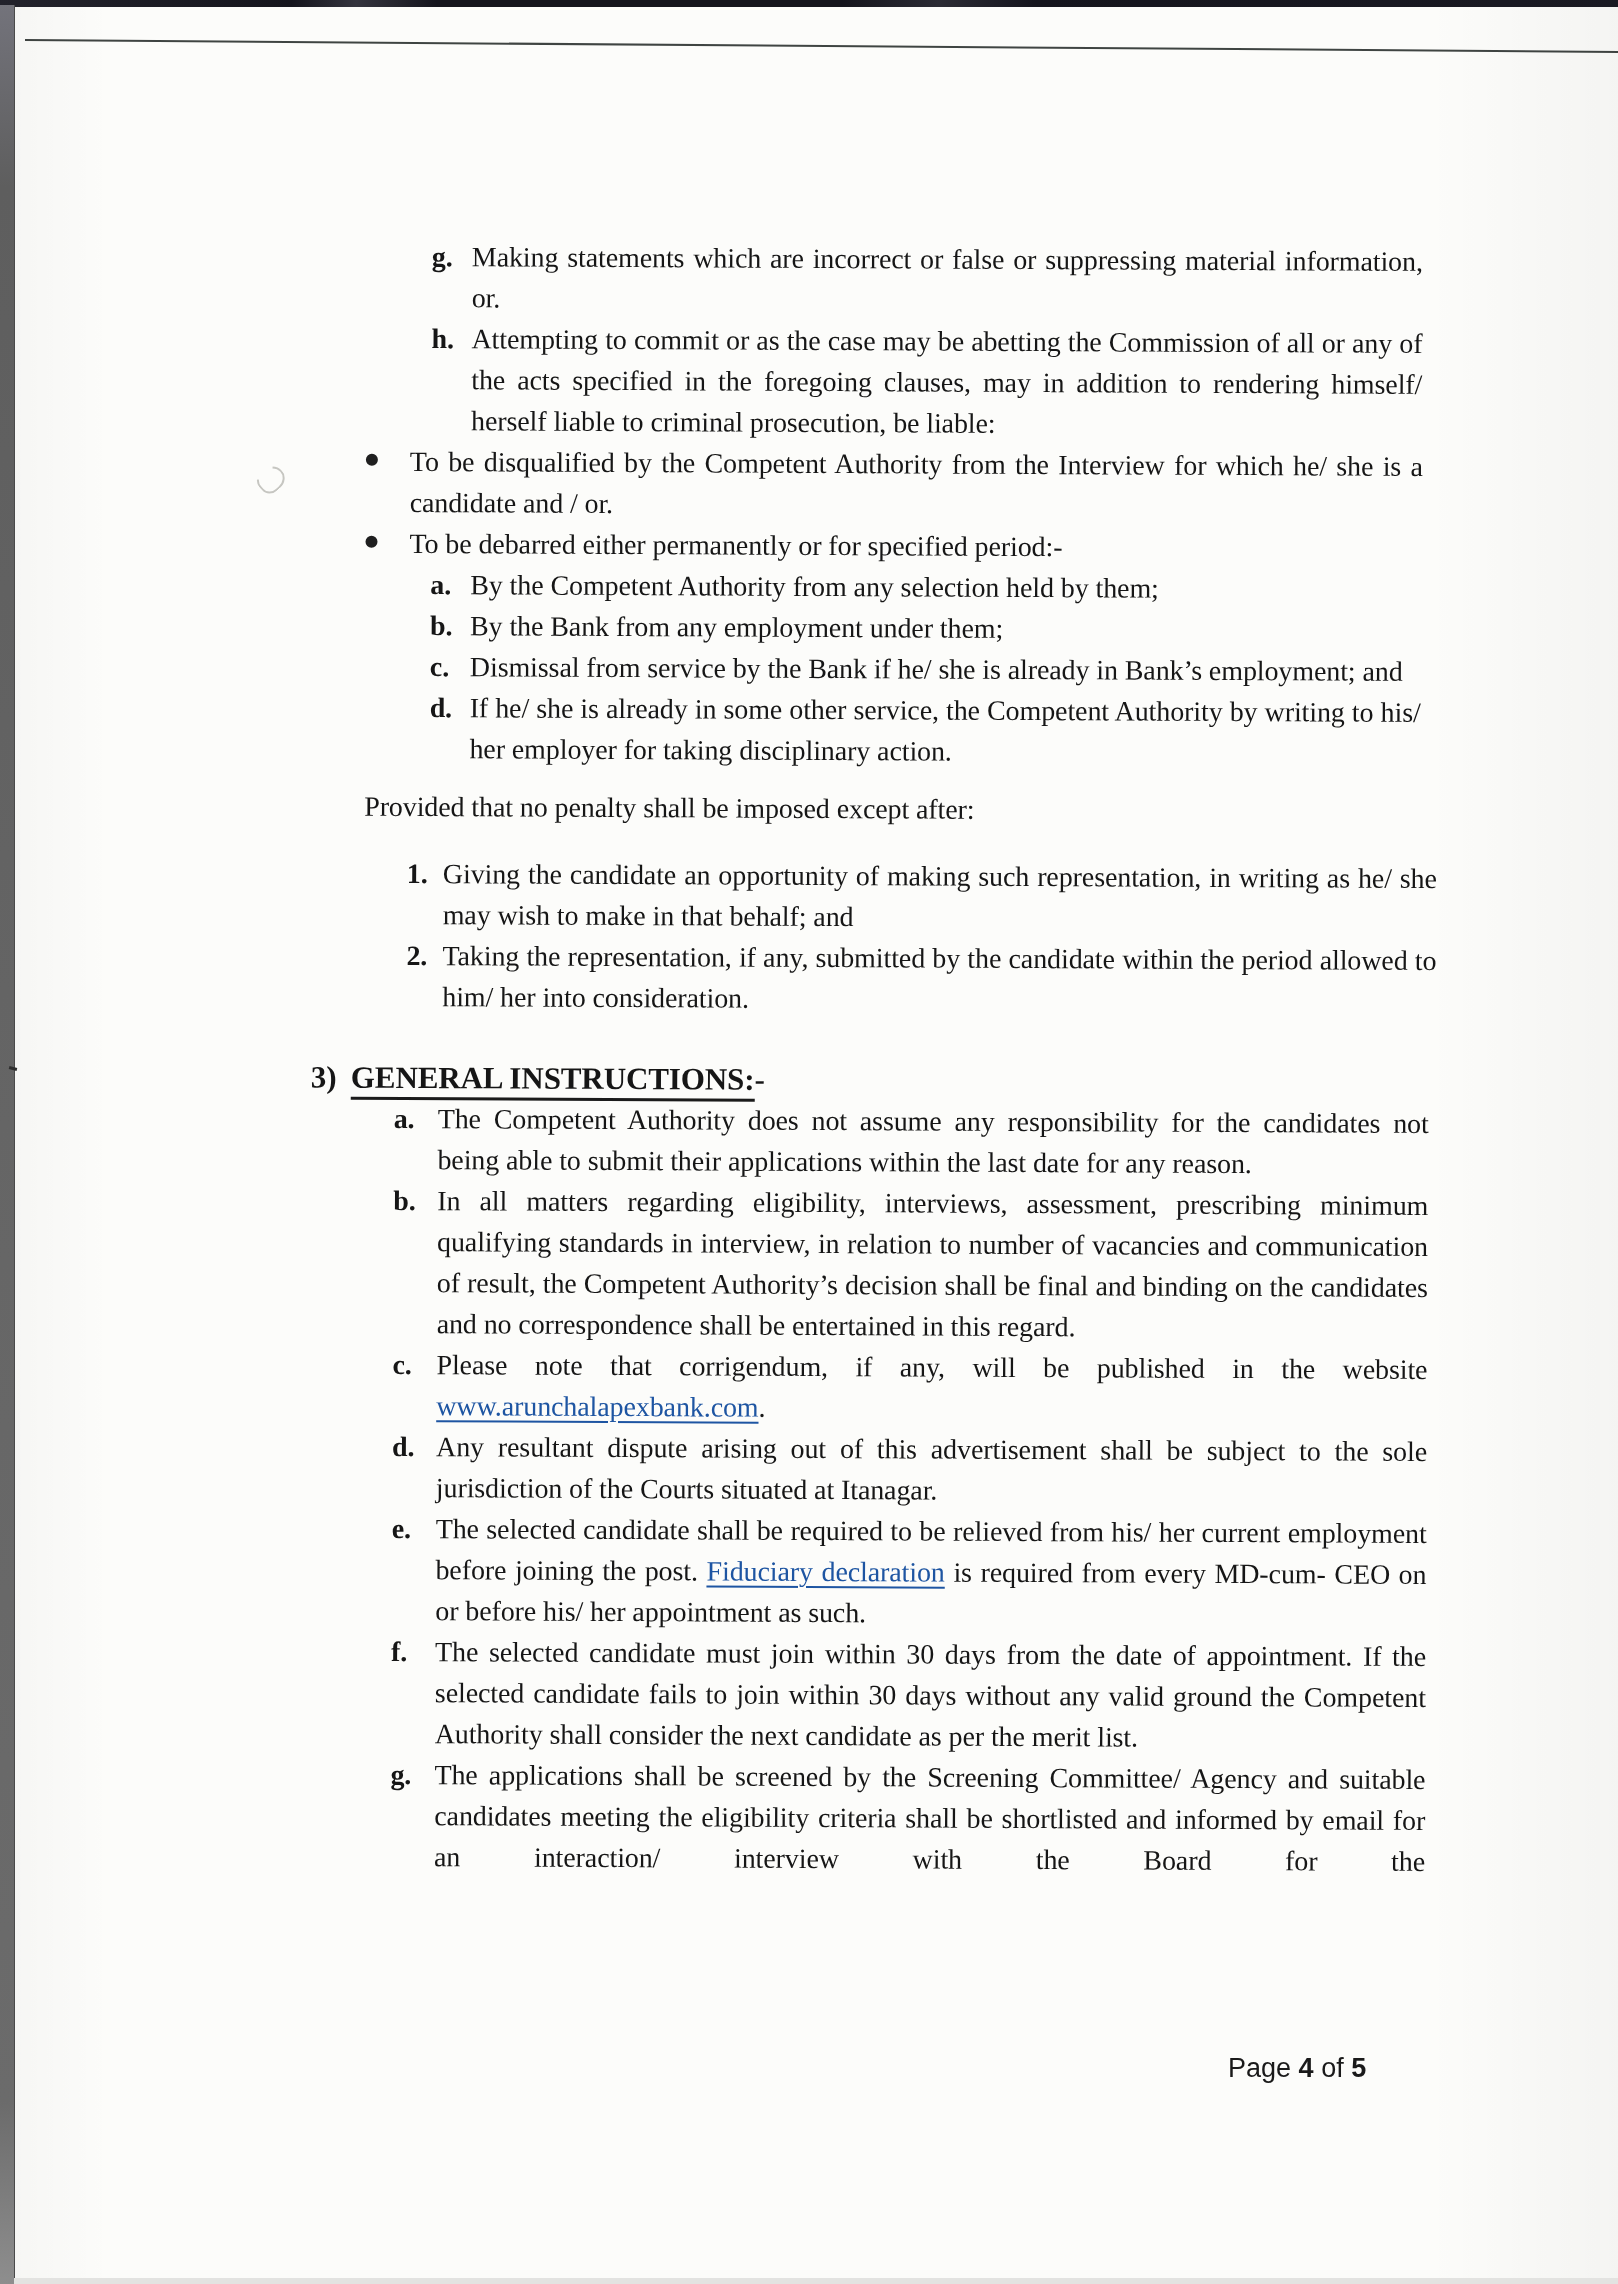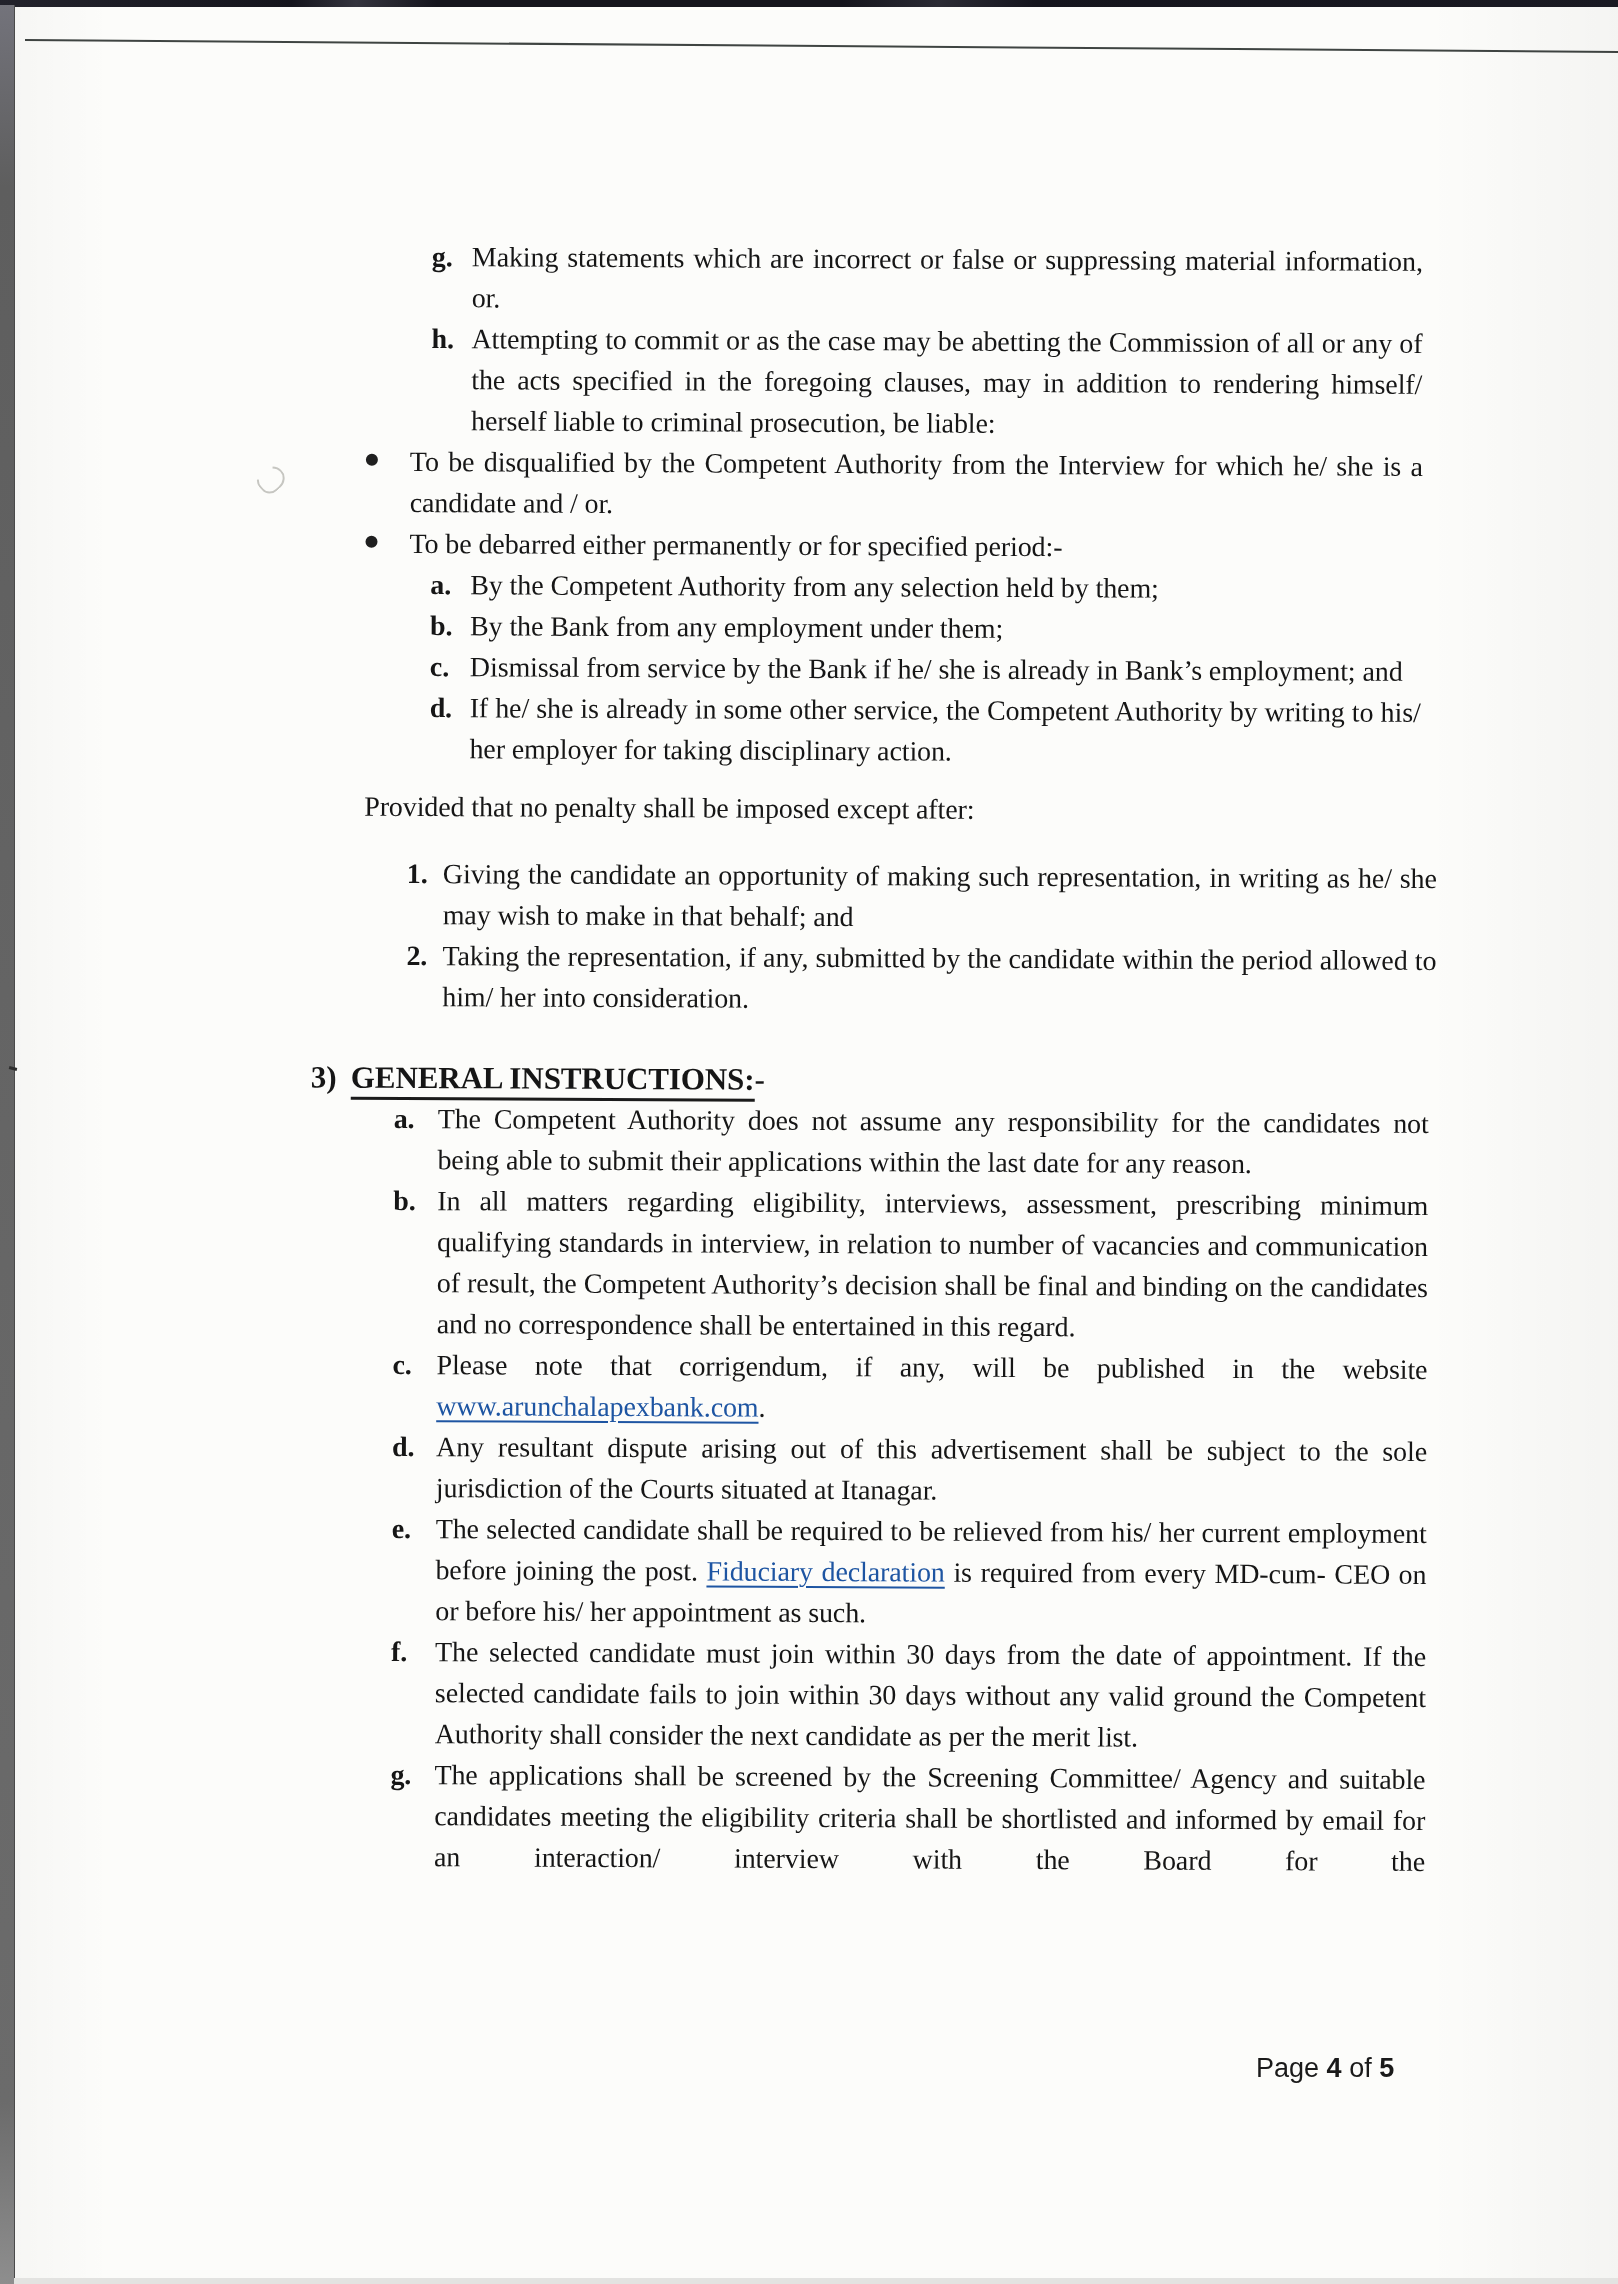--- a/index.html
+++ b/index.html
@@ -65,21 +65,21 @@
   .num-item .marker{left:-36px;}
   .section-heading{margin-left:355px;margin-top:40px;font-size:31px;font-weight:bold;}
   .section-heading .marker{left:-40px;font-size:31px;}
   .heading-underline{border-bottom:3.9px solid #1b1b1b;padding-bottom:2px;}
   .gen-item{margin-left:442px;width:991px;}
   .gen-item .marker{left:-44px;}
   .justify-last{text-align-last:justify;}
   a.doc-link{color:#1e55a2;text-decoration:underline;text-decoration-thickness:2px;text-underline-offset:4.6px;}
   
   .page-footer{
-    position:absolute;left:1256px;top:2053px;
+    position:absolute;left:1228px;top:2053px;
     font-family:"Liberation Sans", sans-serif;font-size:27px;color:#1a1a1a;
   }
   .page-footer b{font-weight:bold;}
 </style>
 </head>
 <body>
 
 <div class="scan-top-bar"></div>
 <div class="scan-left-band"></div>
 <div class="scan-bottom-strip"></div>

